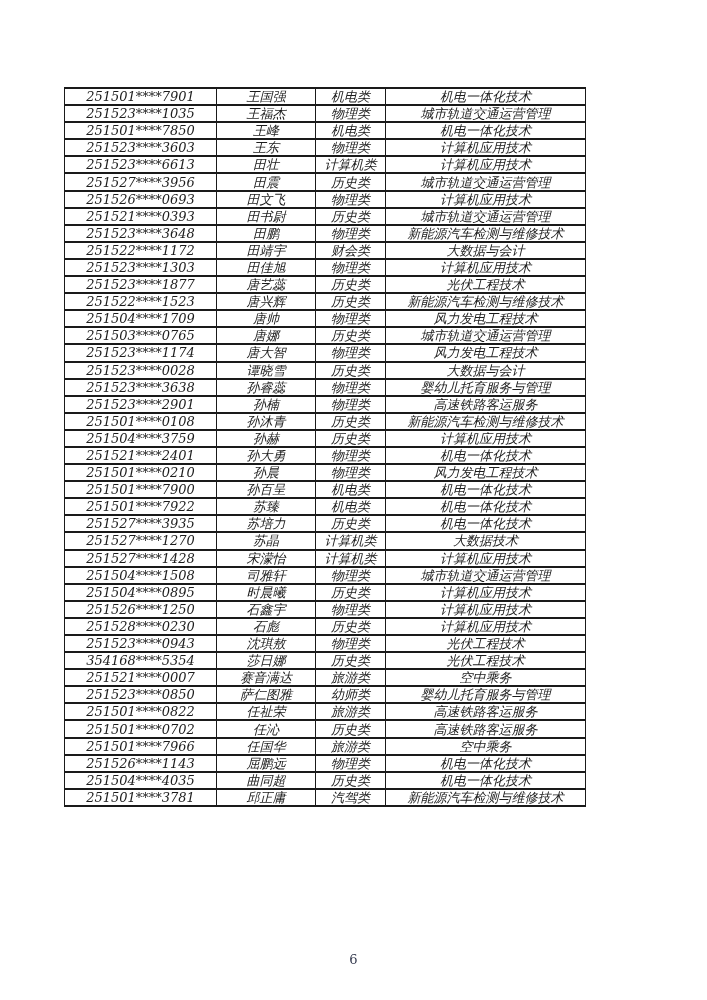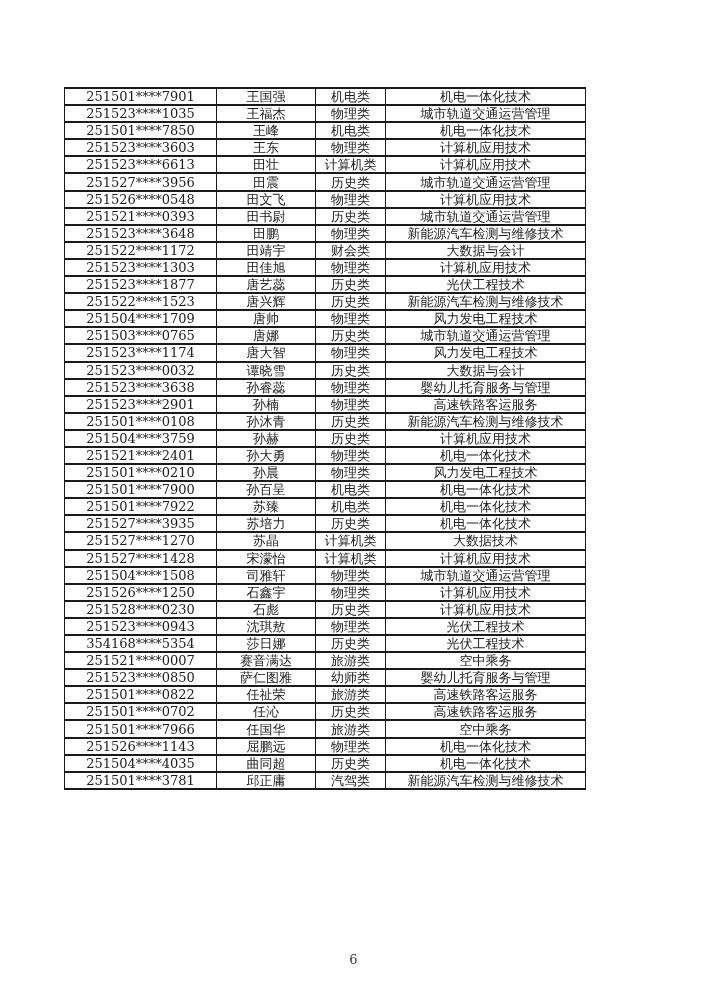--- a/index.html
+++ b/index.html
@@ -19,20 +19,21 @@
     inset: 0;
     background: #ffffff;
   }
   table.roster {
     position: absolute;
     left: 64px;
     top: 87px;
     width: 521px;
     border-collapse: collapse;
     table-layout: fixed;
+    font-style: italic;
   }
   table.roster td {
     border-left: 1px solid #1a1a1a;
     border-right: 1px solid #1a1a1a;
     border-top: 2px solid #1a1a1a;
     border-bottom: 2px solid #1a1a1a;
     height: 15.1px;
     padding: 0;
     text-align: center;
     vertical-align: middle;
@@ -99,21 +100,21 @@
           <td>计算机类</td>
           <td>计算机应用技术</td>
         </tr>
         <tr>
           <td>251527****3956</td>
           <td>田震</td>
           <td>历史类</td>
           <td>城市轨道交通运营管理</td>
         </tr>
         <tr>
-          <td>251526****0548</td>
+          <td>251526****0693</td>
           <td>田文飞</td>
           <td>物理类</td>
           <td>计算机应用技术</td>
         </tr>
         <tr>
           <td>251521****0393</td>
           <td>田书尉</td>
           <td>历史类</td>
           <td>城市轨道交通运营管理</td>
         </tr>
@@ -159,21 +160,21 @@
           <td>历史类</td>
           <td>城市轨道交通运营管理</td>
         </tr>
         <tr>
           <td>251523****1174</td>
           <td>唐大智</td>
           <td>物理类</td>
           <td>风力发电工程技术</td>
         </tr>
         <tr>
-          <td>251523****0032</td>
+          <td>251523****0028</td>
           <td>谭晓雪</td>
           <td>历史类</td>
           <td>大数据与会计</td>
         </tr>
         <tr>
           <td>251523****3638</td>
           <td>孙睿蕊</td>
           <td>物理类</td>
           <td>婴幼儿托育服务与管理</td>
         </tr>
@@ -237,20 +238,26 @@
           <td>计算机类</td>
           <td>计算机应用技术</td>
         </tr>
         <tr>
           <td>251504****1508</td>
           <td>司雅轩</td>
           <td>物理类</td>
           <td>城市轨道交通运营管理</td>
         </tr>
         <tr>
+          <td>251504****0895</td>
+          <td>时晨曦</td>
+          <td>历史类</td>
+          <td>计算机应用技术</td>
+        </tr>
+        <tr>
           <td>251526****1250</td>
           <td>石鑫宇</td>
           <td>物理类</td>
           <td>计算机应用技术</td>
         </tr>
         <tr>
           <td>251528****0230</td>
           <td>石彪</td>
           <td>历史类</td>
           <td>计算机应用技术</td>

